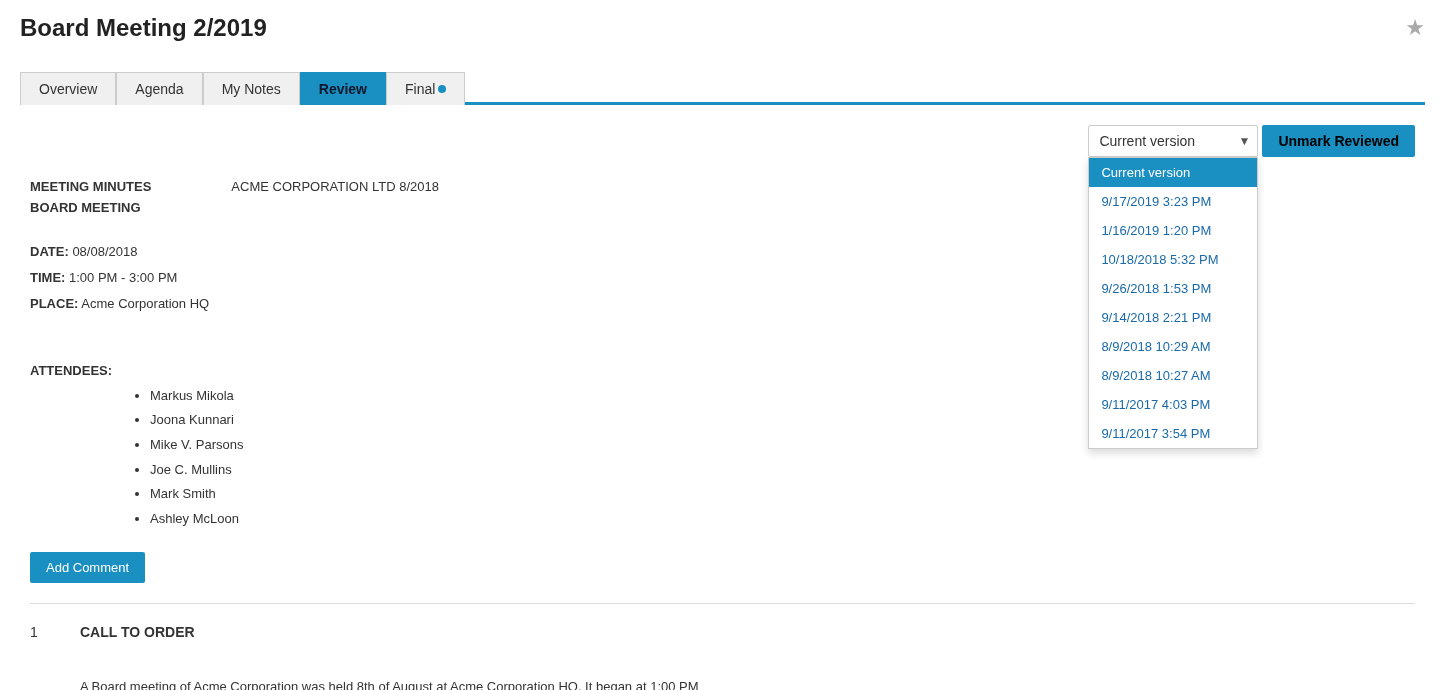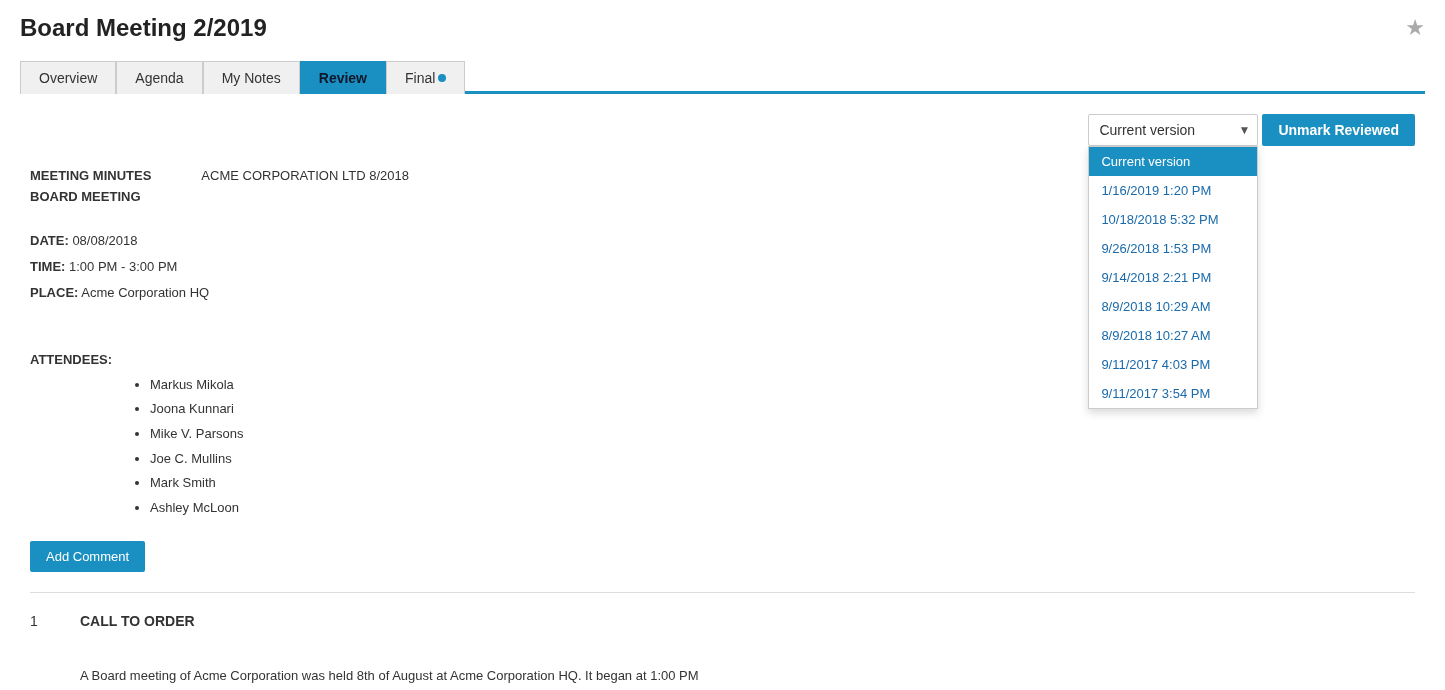--- a/index.html
+++ b/index.html
@@ -19,21 +19,21 @@
     
     .header {
       padding: 14px 20px 0 20px;
       background: #fff;
     }
 
     .page-title-row {
       display: flex;
       align-items: center;
       justify-content: space-between;
-      margin-bottom: 16px;
+      margin-bottom: 27px;
     }
 
     .page-title {
       font-size: 24px;
       font-weight: bold;
       color: #222;
     }
 
     .star-icon {
       font-size: 22px;
@@ -119,21 +119,21 @@
       right: 8px;
       top: 50%;
       transform: translateY(-50%);
       pointer-events: none;
       font-size: 12px;
       color: #555;
     }
 
     .unmark-btn {
       background: #1a8fc1;
-      color: #ffffff;
+      color: #000000;
       border: none;
       padding: 8px 16px;
       font-size: 14px;
       cursor: pointer;
       border-radius: 2px;
       font-weight: bold;
     }
 
     
     .dropdown-list {
@@ -160,21 +160,21 @@
     }
 
     
     .doc-meta {
       margin-bottom: 20px;
       line-height: 1.8;
     }
 
     .doc-meta .meta-row {
       display: flex;
-      gap: 50px;
+      gap: 80px;
     }
 
     .doc-meta .meta-col-left {
       font-weight: bold;
       font-size: 13px;
       text-transform: uppercase;
       line-height: 1.6;
     }
 
     .doc-meta .meta-col-right {
@@ -306,20 +306,21 @@
 
     
     <div class="version-bar">
       <div class="version-select-wrapper">
         <select class="version-select" id="version-select">
         <option value="current">Current version</option><option value="v1">9/17/2019 3:23 PM</option><option value="v2">1/16/2019 1:20 PM</option><option value="v3">10/18/2018 5:32 PM</option><option value="v4">9/26/2018 1:53 PM</option><option value="v5">9/14/2018 2:21 PM</option><option value="v6">8/9/2018 10:29 AM</option><option value="v7">8/9/2018 10:27 AM</option><option value="v8">9/11/2017 4:03 PM</option><option value="v9">9/11/2017 3:54 PM</option></select>
         <span class="select-arrow">▼</span>
         
         <div class="dropdown-list" id="dropdown-list">
         <div class="dropdown-item selected">Current version</div>
+            <div class="dropdown-item">9/17/2019 3:23 PM</div>
             <div class="dropdown-item">1/16/2019 1:20 PM</div>
             <div class="dropdown-item">10/18/2018 5:32 PM</div>
             <div class="dropdown-item">9/26/2018 1:53 PM</div>
             <div class="dropdown-item">9/14/2018 2:21 PM</div>
             <div class="dropdown-item">8/9/2018 10:29 AM</div>
             <div class="dropdown-item">8/9/2018 10:27 AM</div>
             <div class="dropdown-item">9/11/2017 4:03 PM</div>
             <div class="dropdown-item">9/11/2017 3:54 PM</div>
           </div>
       </div>

